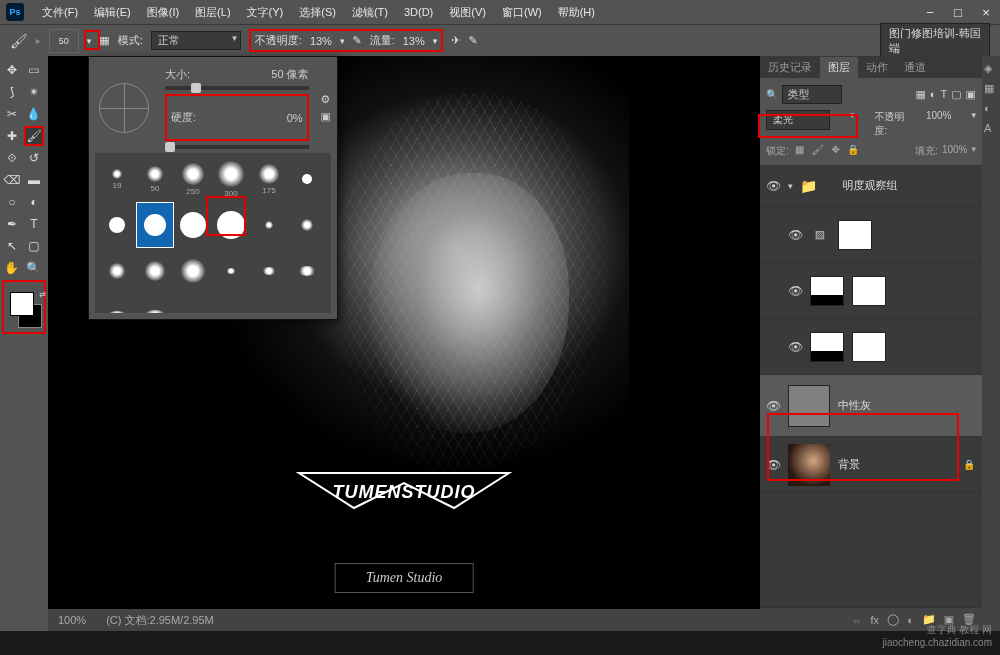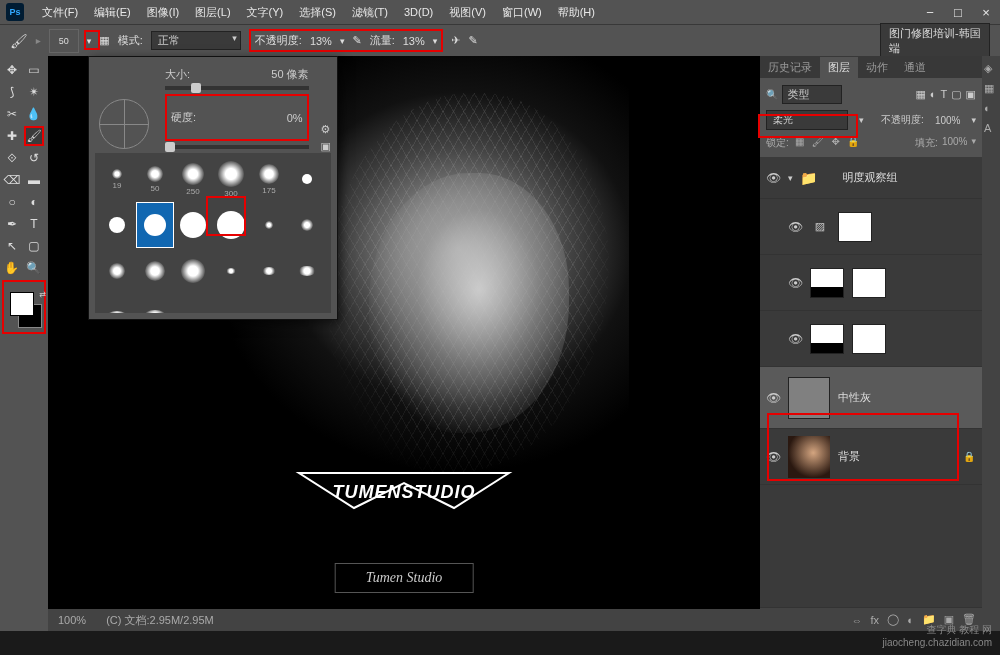--- a/index.html
+++ b/index.html
@@ -64,21 +64,21 @@
 
 
 .panels { width: 222px; background: #434343; display: flex; flex-direction: column; }
 .panel-tabs { display: flex; background: #383838; height: 22px; align-items: flex-end; font-size: 11px; }
 .panel-tab { padding: 3px 8px; color: #999; cursor: pointer; }
 .panel-tab.active { background: #535353; color: #ddd; }
 .panel-body { background: #535353; padding: 4px 6px; }
 .filter-row { display: flex; align-items: center; gap: 4px; padding: 3px 0; }
 .filter-sel { background: #3a3a3a; border: 1px solid #222; padding: 1px 4px; flex: 0 0 60px; }
 .filter-icons { display: flex; gap: 4px; margin-left: auto; }
-.blend-row { display: flex; align-items: center; gap: 11px; padding: 3px 0; font-size: 10px; }
+.blend-row { display: flex; align-items: flex-start; gap: 20px; padding: 3px 0; font-size: 10px; }
 .blend-sel { background: #3a3a3a; border: 1px solid #222; padding: 2px 6px; width: 82px; }
 .lock-row { display: flex; align-items: flex-start; gap: 4px; padding: 3px 0; font-size: 10px; color: #aaa; }
 .lock-row .ico { width: 14px; text-align: center; cursor: pointer; }
 
 .layers-list { flex: 1; background: #3a3a3a; overflow-y: auto; }
 .layer { display: flex; align-items: center; padding: 4px 6px; border-bottom: 1px solid #333; gap: 8px; min-height: 42px; cursor: pointer; }
 .layer .vis { width: 14px; font-size: 12px; color: #ccc; }
 .layer .thumb { width: 34px; height: 30px; background: #fff; border: 1px solid #222; position: relative; }
 .layer .thumb.gray { background: #808080; }
 .layer .thumb.split::after { content: ""; position: absolute; bottom: 0; left: 0; width: 100%; height: 10px; background: #000; }
@@ -300,21 +300,21 @@
 
   <div class="right-strip">
     <span class="sico">◈</span>
     <span class="sico">▦</span>
     <span class="sico">◐</span>
     <span class="sico">A</span>
   </div>
 </div>
 
 <div class="brush-popup">
-  <div style="display:flex;align-items:flex-end;gap:4px">
+  <div style="display:flex;align-items:center;gap:4px">
     <div class="angle-widget"></div>
     <div style="flex:1">
       <div class="row">
         <span>大小:</span>
         <span style="margin-left:auto">50 像素</span>
       </div>
       <div class="row">
           <div class="slider-track">
             <div class="slider-thumb" style="left:18%"></div>
           </div>

